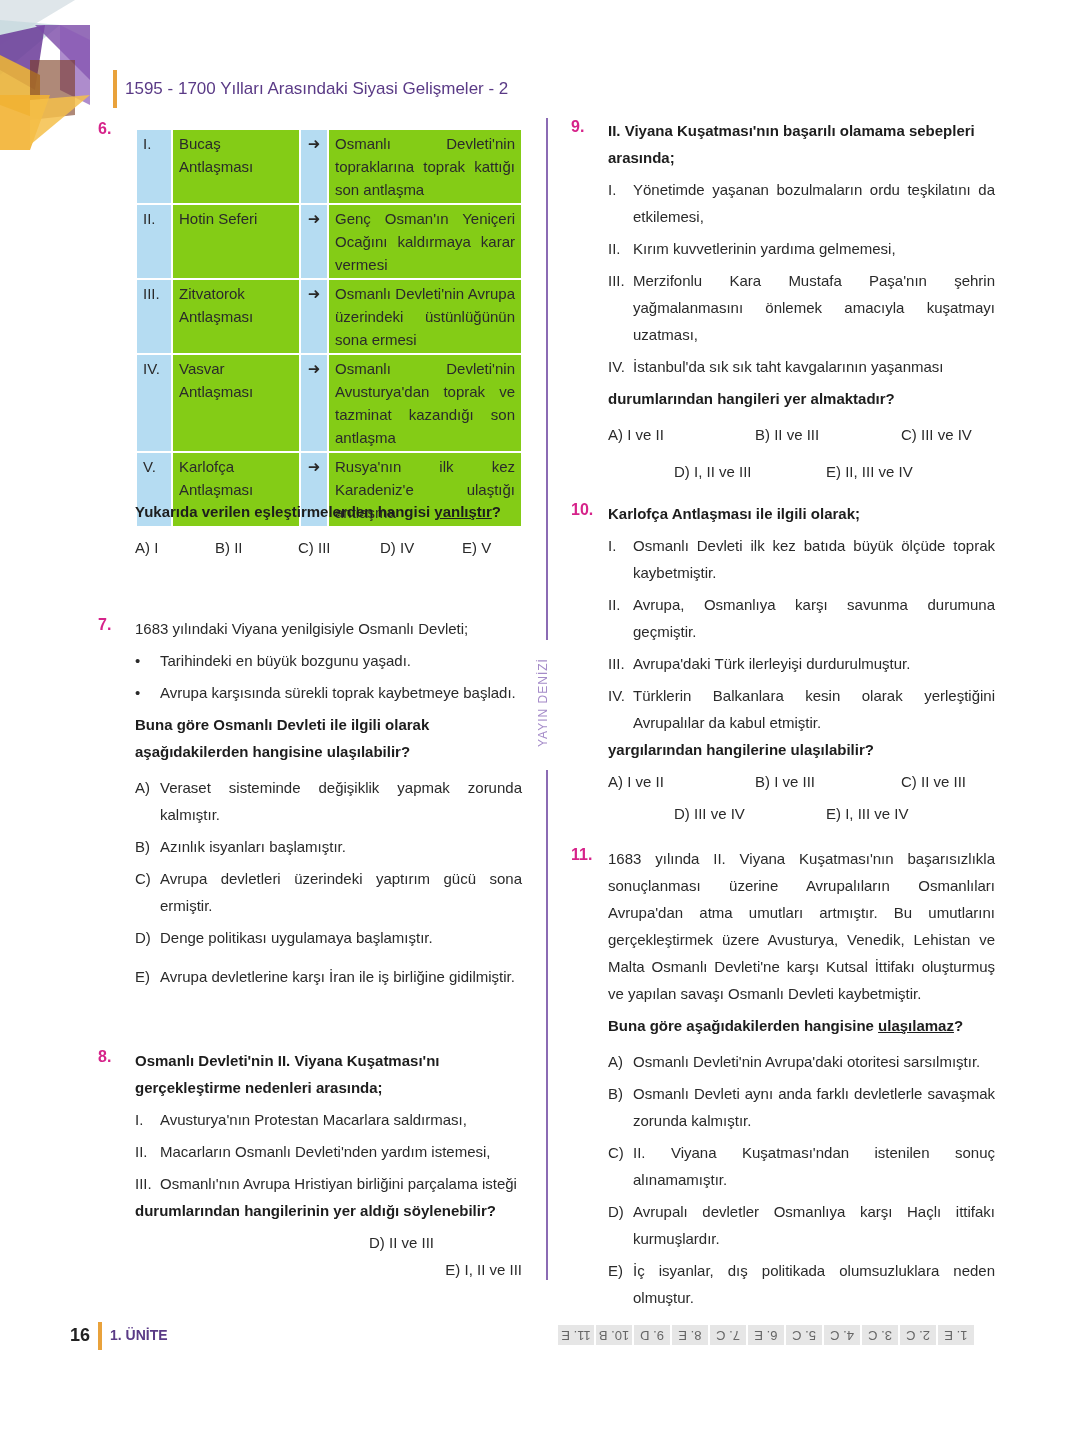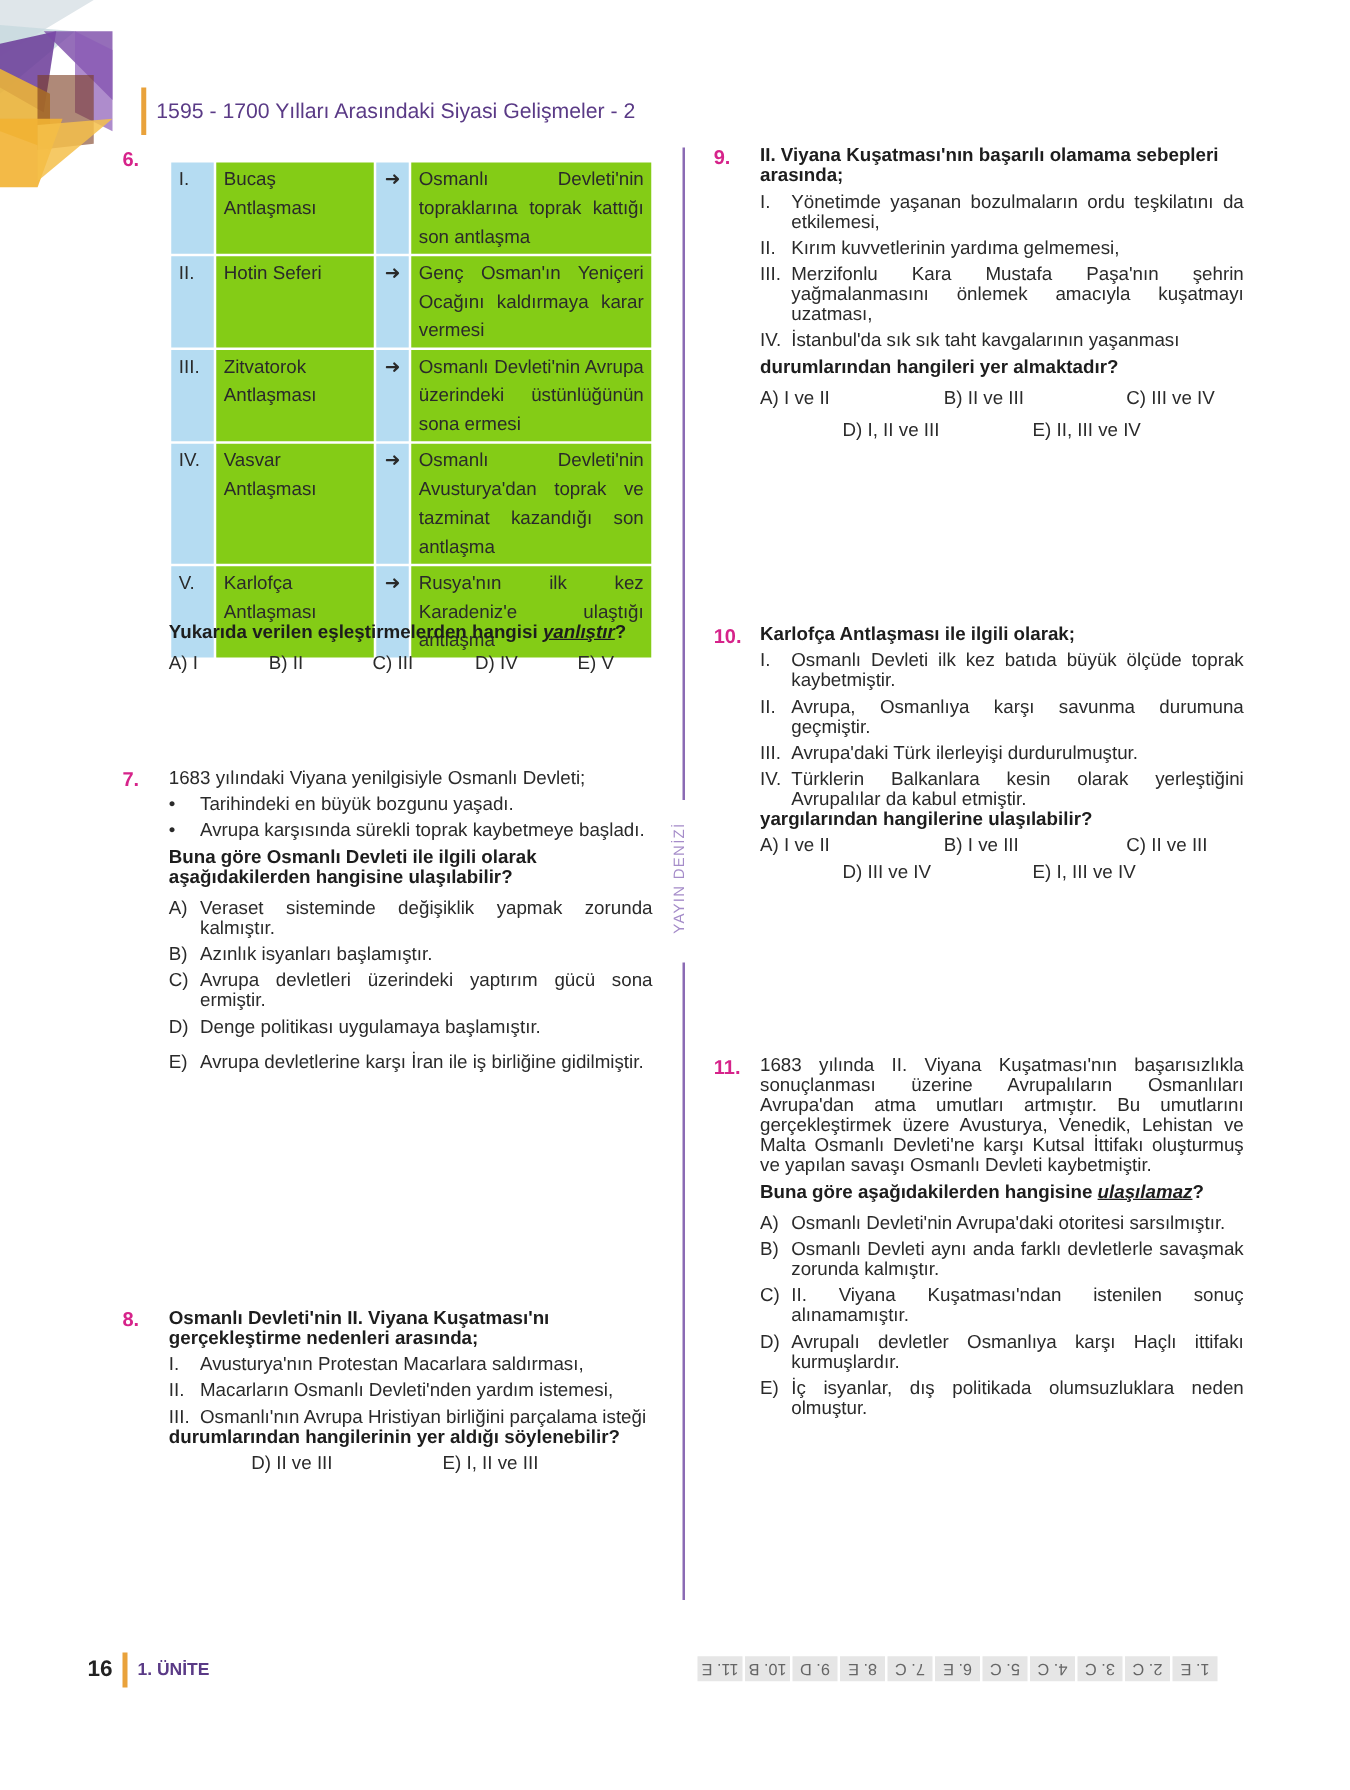--- a/index.html
+++ b/index.html
@@ -3,24 +3,24 @@
 <meta charset="utf-8">
 <style>
   html, body { margin: 0; padding: 0; background: #ffffff; }
   body { width: 1080px; height: 1432px; position: relative; overflow: hidden;
          font-family: "Liberation Sans", "DejaVu Sans", sans-serif; color: #2a2a2a; }
   .deco { position: absolute; left: 0; top: 0; width: 110px; height: 150px; }
   .header { position: absolute; left: 113px; top: 70px; height: 38px; display: flex; align-items: center; }
   .header .bar { width: 4px; height: 38px; background: #e9a23b; margin-right: 8px; }
   .header .title { font-size: 17px; color: #5a3a86; }
 
-  .col { position: absolute; font-size: 15px; line-height: 16px; }
+  .col { position: absolute; font-size: 15px; line-height: 27px; }
   .qnum { position: absolute; font-weight: bold; color: #d6238a; font-size: 16px; }
   .bold { font-weight: bold; color: #1d1d1d; }
-  .u { text-decoration: underline; font-style: italic; }
+  .u { text-decoration: underline; }
 
   table.match { border-collapse: separate; border-spacing: 2px; position: absolute; left: 135px; top: 128px; width: 388px; font-size: 15px; line-height: 23px; }
   table.match td { background: #84cc16; vertical-align: top; padding: 2px 6px; }
   table.match td.rn { background: #b5dcf2; width: 22px; }
   table.match td.ar { background: #b5dcf2; width: 14px; text-align: center; }
   table.match td.nm { width: 114px; }
   table.match td.ds { text-align: justify; }
 
   .item { display: flex; margin-bottom: 5px; }
   .item .lbl { width: 25px; flex-shrink: 0; }
@@ -152,21 +152,21 @@
     </div>
   <div class="item">
       <span class="lbl">II.</span>
       <span class="txt">Macarların Osmanlı Devleti'nden yardım istemesi,</span>
     </div>
   <div class="item" style="margin-bottom:0;">
       <span class="lbl">III.</span>
       <span class="txt">Osmanlı'nın Avrupa Hristiyan birliğini parçalama isteği</span>
     </div>
   <div class="bold">durumlarından hangilerinin yer aldığı söylenebilir?</div>
-  <div class="opts" style="margin-top:5px; padding-left:66px;">
+  <div class="opts" style="margin-top:5px; padding-left:66px;flex-direction:column;">
     <span class="opt" style="width:153px">D) II ve III</span>
     <span class="opt">E) I, II ve III</span>
   </div>
 </div>
 
 <div class="divider"></div>
 <div class="divider-gap"></div>
 <div class="vtext">YAYIN DENİZİ</div>
 
 <div class="qnum" style="left:571px; top:118px;">9.</div>

